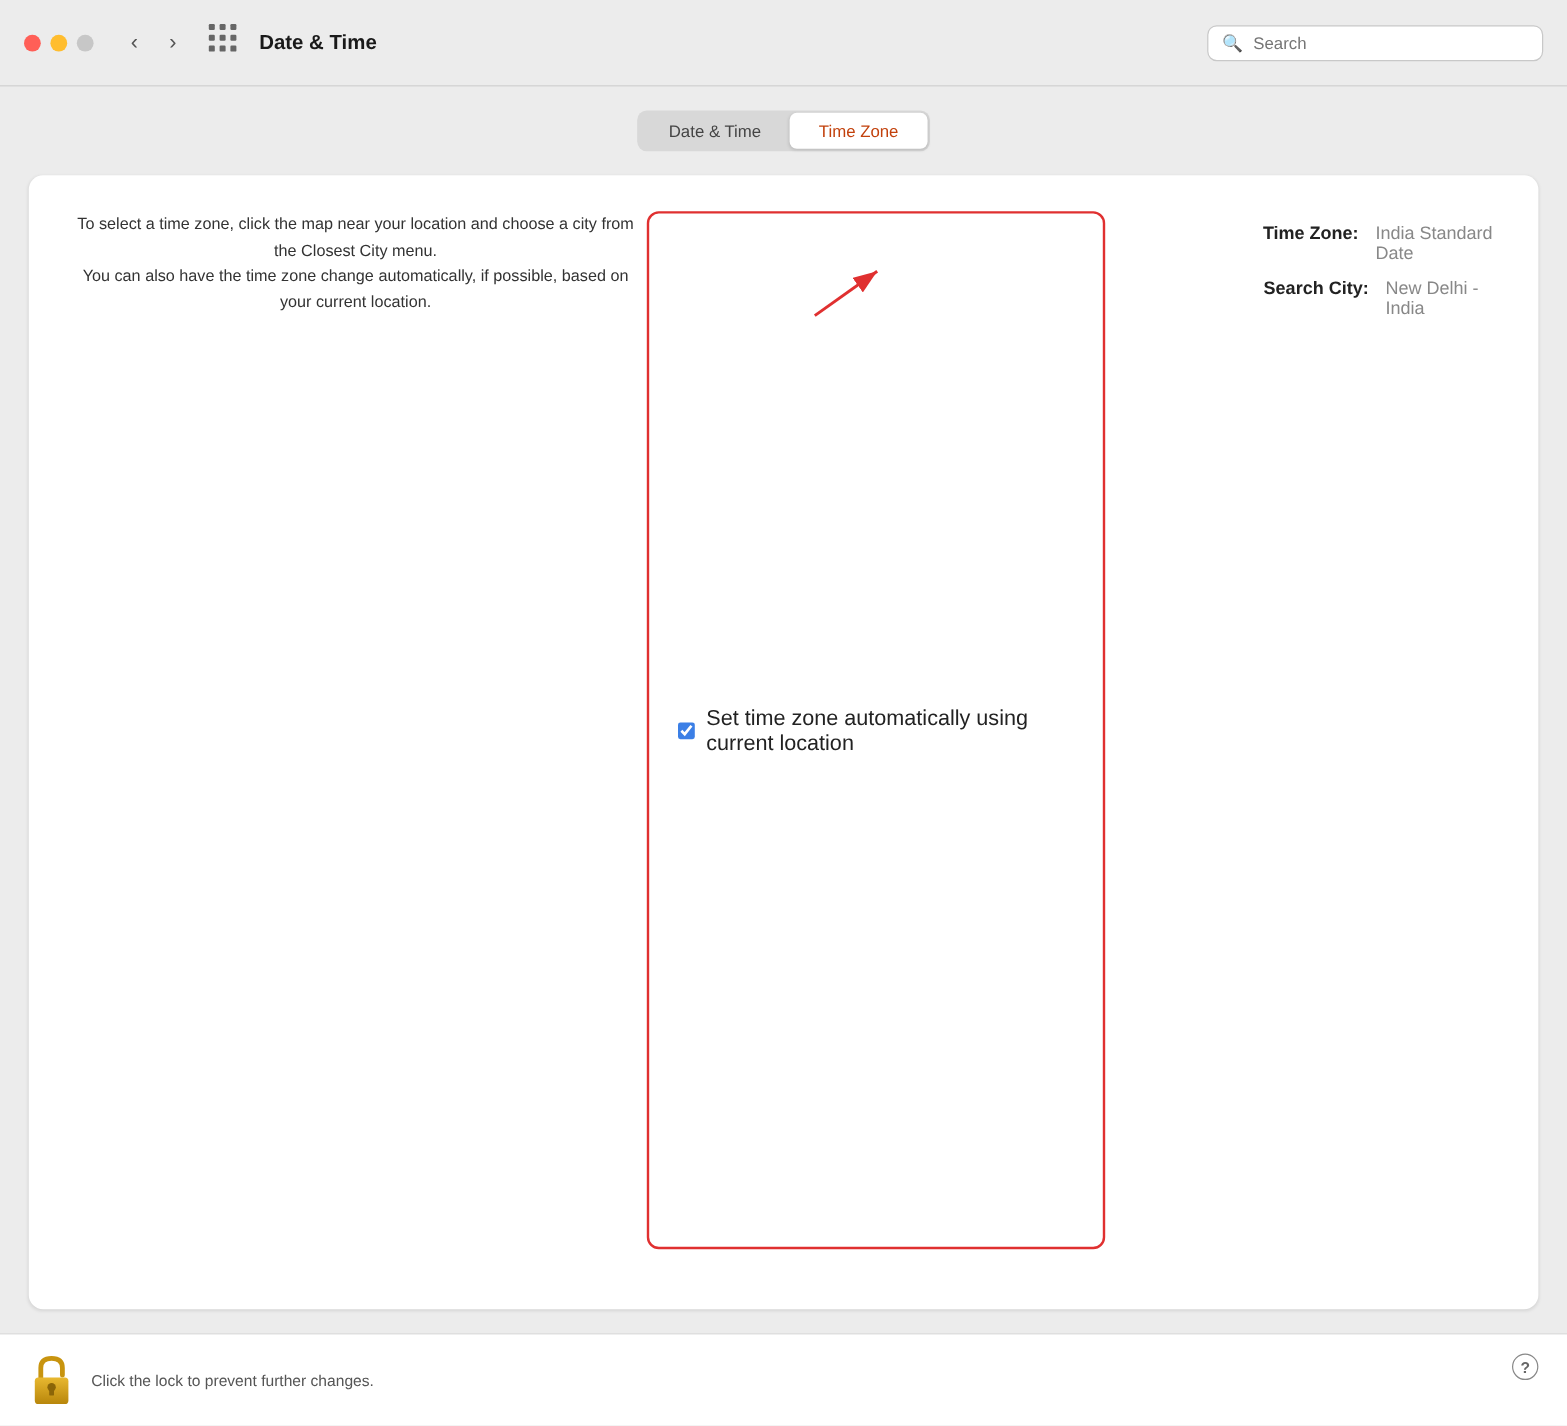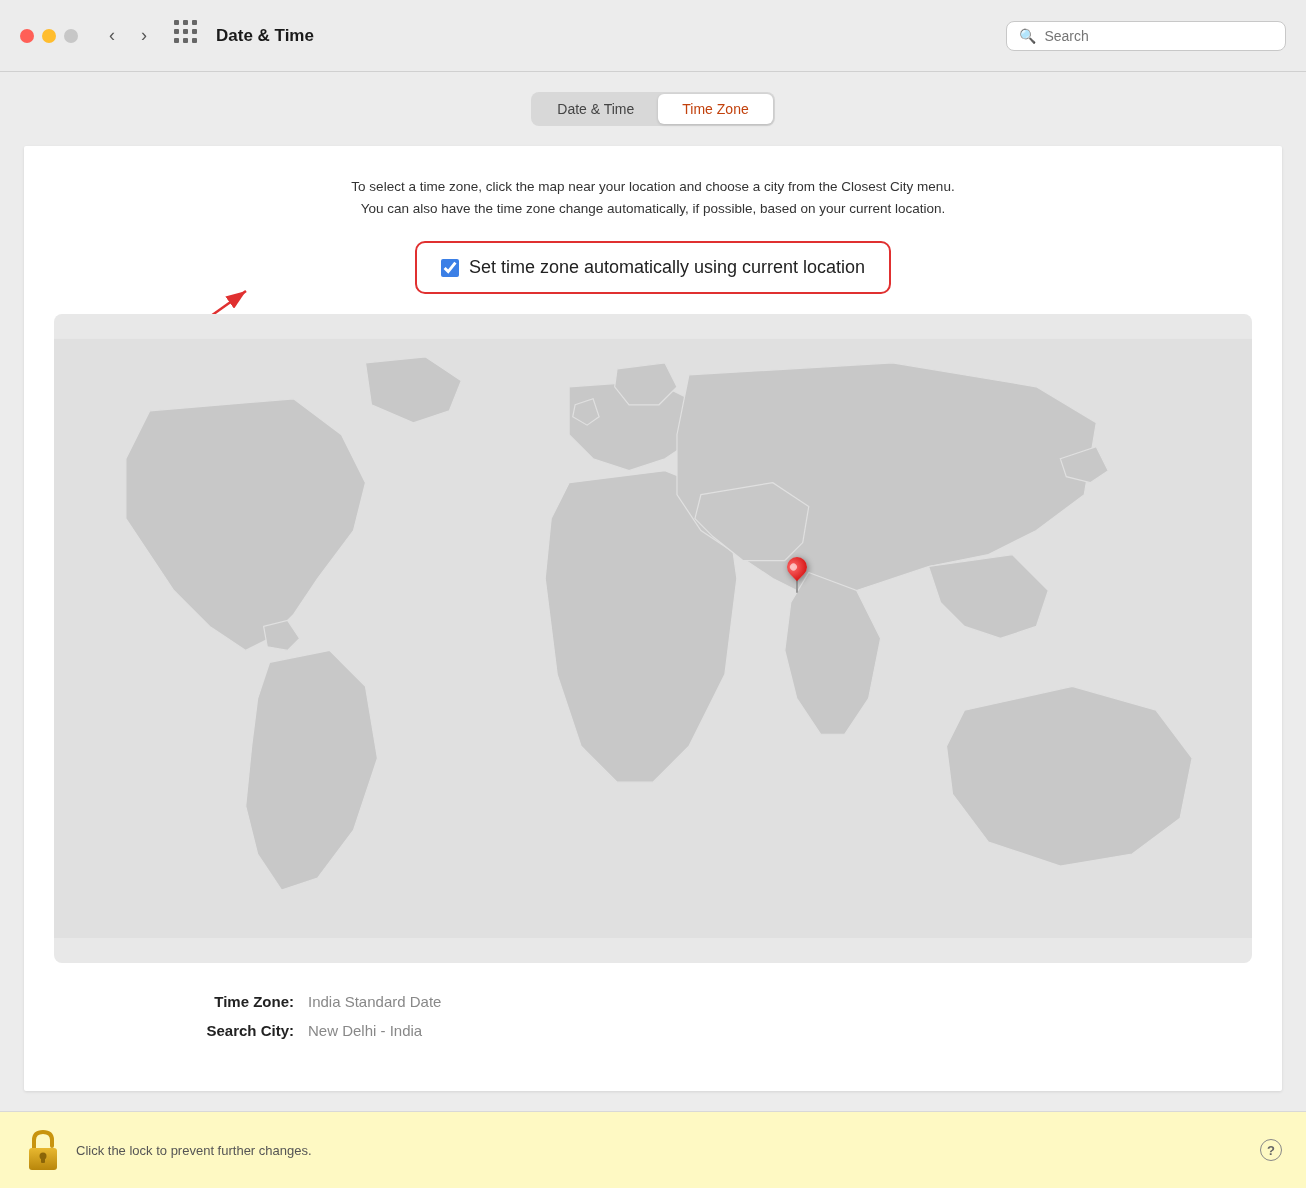--- a/index.html
+++ b/index.html
@@ -139,25 +139,25 @@
       color: #444;
     }
     .tab.active {
       background: #ffffff;
       color: #c2410c;
       box-shadow: 0 1px 3px rgba(0,0,0,0.15);
     }
     
     .panel {
       background: #fff;
-      border-radius: 2px;
+      border-radius: 12px;
       padding: 30px 30px 30px 30px;
       flex: 1;
       display: flex;
-      flex-direction: column;
+      flex-direction: row;
       box-shadow: 0 1px 3px rgba(0,0,0,0.1);
     }
     .description-text {
       text-align: center;
       font-size: 13.5px;
       color: #333;
       line-height: 1.6;
       margin-bottom: 22px;
     }
     
@@ -236,24 +236,24 @@
       text-align: right;
       margin-right: 14px;
     }
     .info-value {
       color: #888;
       font-weight: 400;
     }
     
     .bottom-bar {
       display: flex;
-      align-items: center;
+      align-items: flex-start;
       justify-content: space-between;
       padding: 16px 24px;
-      background: #fef9c3;
+      background: #ffffff;
       border-top: 1px solid #d8d8d8;
       flex-shrink: 0;
     }
     .lock-area {
       display: flex;
       align-items: center;
       gap: 14px;
       cursor: pointer;
     }
     .lock-icon-container {

